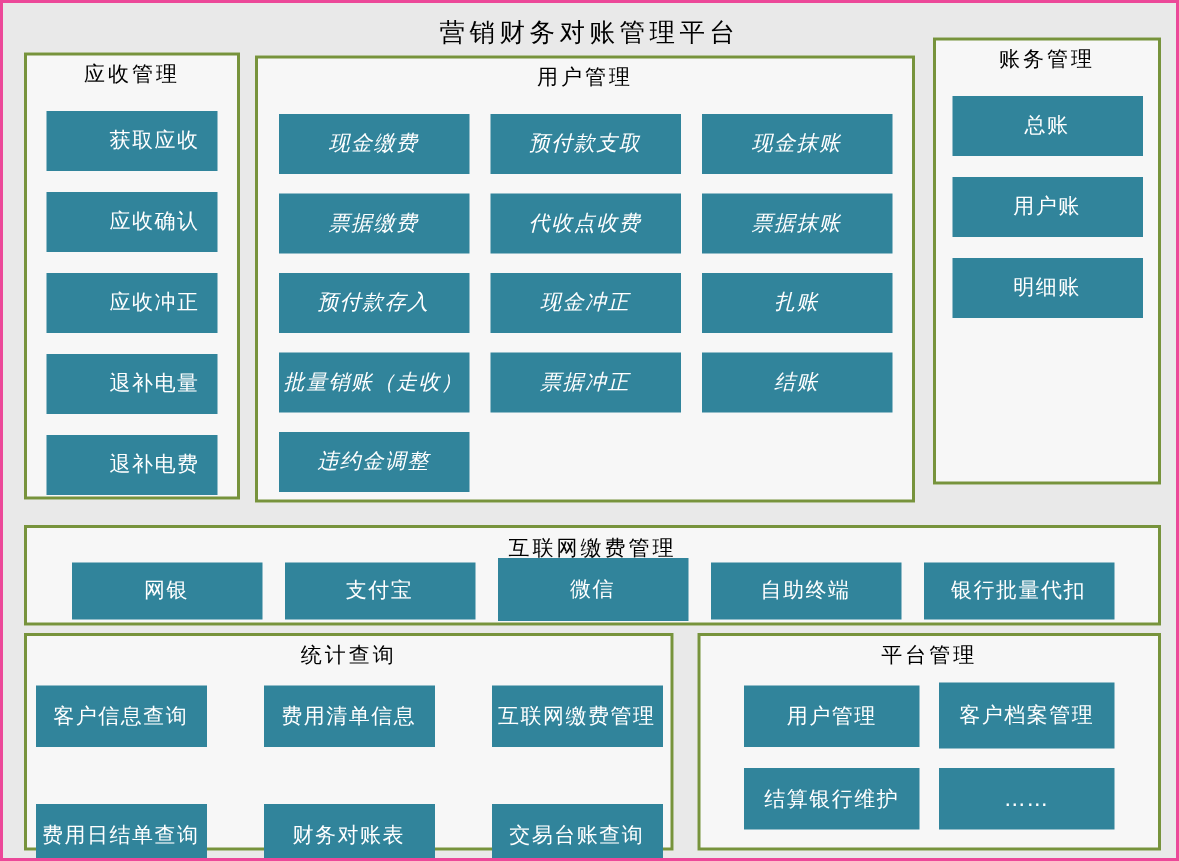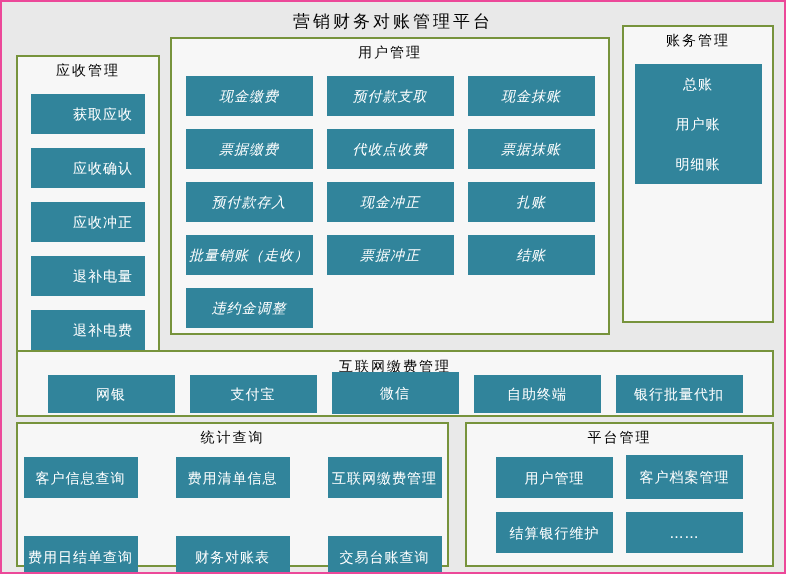--- a/index.html
+++ b/index.html
@@ -19,29 +19,29 @@
   .panel-title {
     text-align:center; font-size:14px; color:#000;
     padding-top:5px; letter-spacing:2px; line-height:16px;
   }
   .btn {
     background:#31849B; color:#FFFFFF; font-size:14px; letter-spacing:1px;
     display:flex; align-items:center; justify-content:center;
     height:40px; line-height:1; cursor:default; white-space:nowrap;
   }
   
-  .p-receivables { left:14px; top:53px; width:144px; height:298px; }
+  .p-receivables { left:14px; top:33px; width:144px; height:298px; }
   .p-receivables .btns { display:flex; flex-direction:column; align-items:center; gap:14px; margin-top:16px; }
   .p-receivables .btn { width:114px;padding-left:30px; }
   
   .p-actual { left:168px; top:35px; width:440px; height:298px; }
   .p-actual .grid { display:grid; grid-template-columns:repeat(3,127px); justify-content:center; column-gap:14px; row-gap:13px; margin-top:16px;font-style:italic; }
   
   .p-accounting { left:620px; top:23px; width:152px; height:298px; }
-  .p-accounting .btns { display:flex; flex-direction:column; align-items:center; margin-top:16px; }
+  .p-accounting .btns { display:flex; flex-direction:column; align-items:center; gap:14px; margin-top:16px; }
   .p-accounting .btn { width:127px; }
   
   .p-internet { left:14px; top:348px; width:758px; height:67px; }
   .p-internet .panel-title { padding-top:6px; }
   .p-internet .btns { display:flex; justify-content:center; align-items:flex-start; gap:15px; margin-top:1px; }
   .p-internet .btn { width:127px; height:38px; }
   .p-internet .btn.tall { height:42px; margin-top:-3px; }
   
   .p-stats { left:14px; top:420px; width:433px; height:145px; }
   .p-stats .grid { display:grid; grid-template-columns:repeat(3,114px); justify-content:center; column-gap:16px; row-gap:13px; margin-top:12px;gap:38px; }

